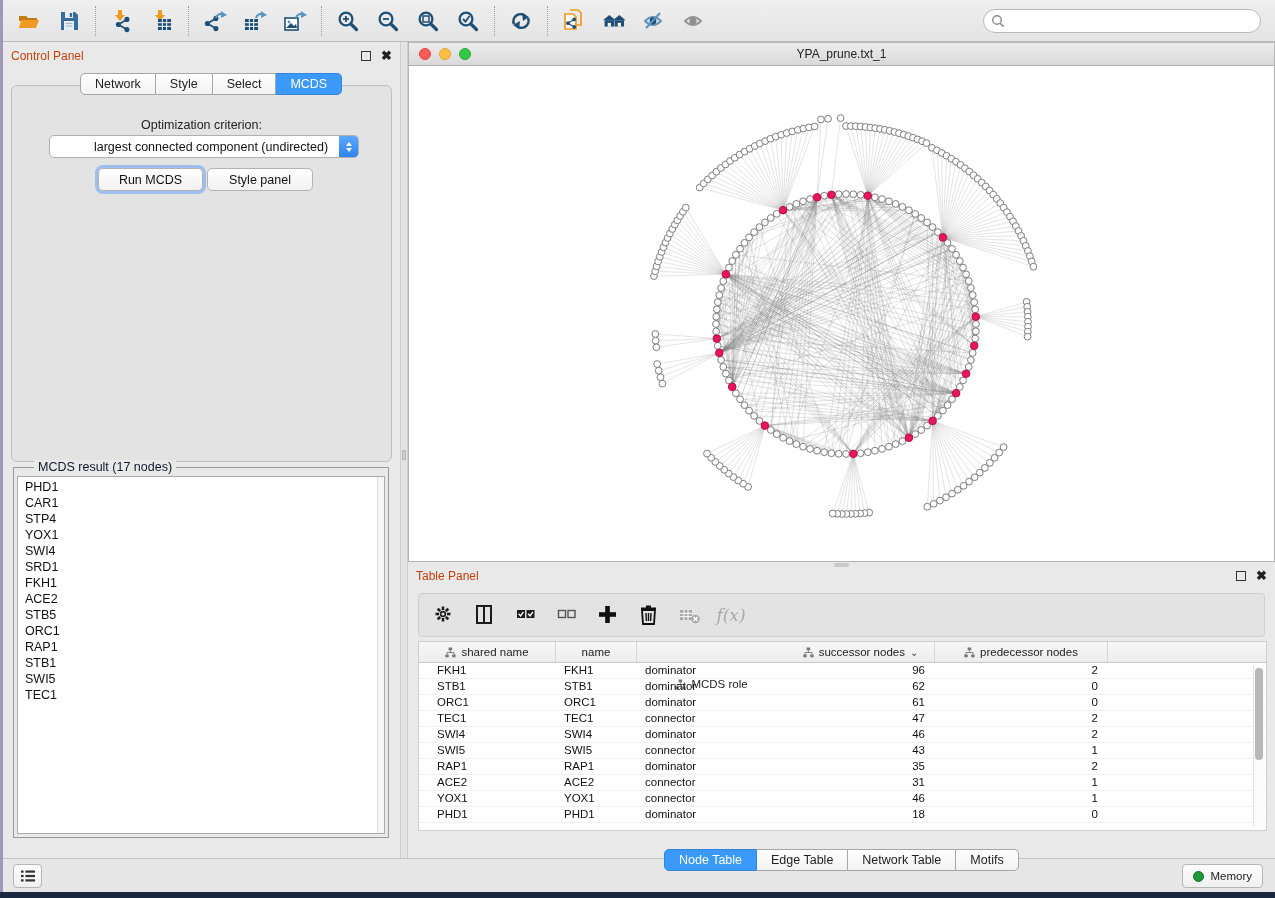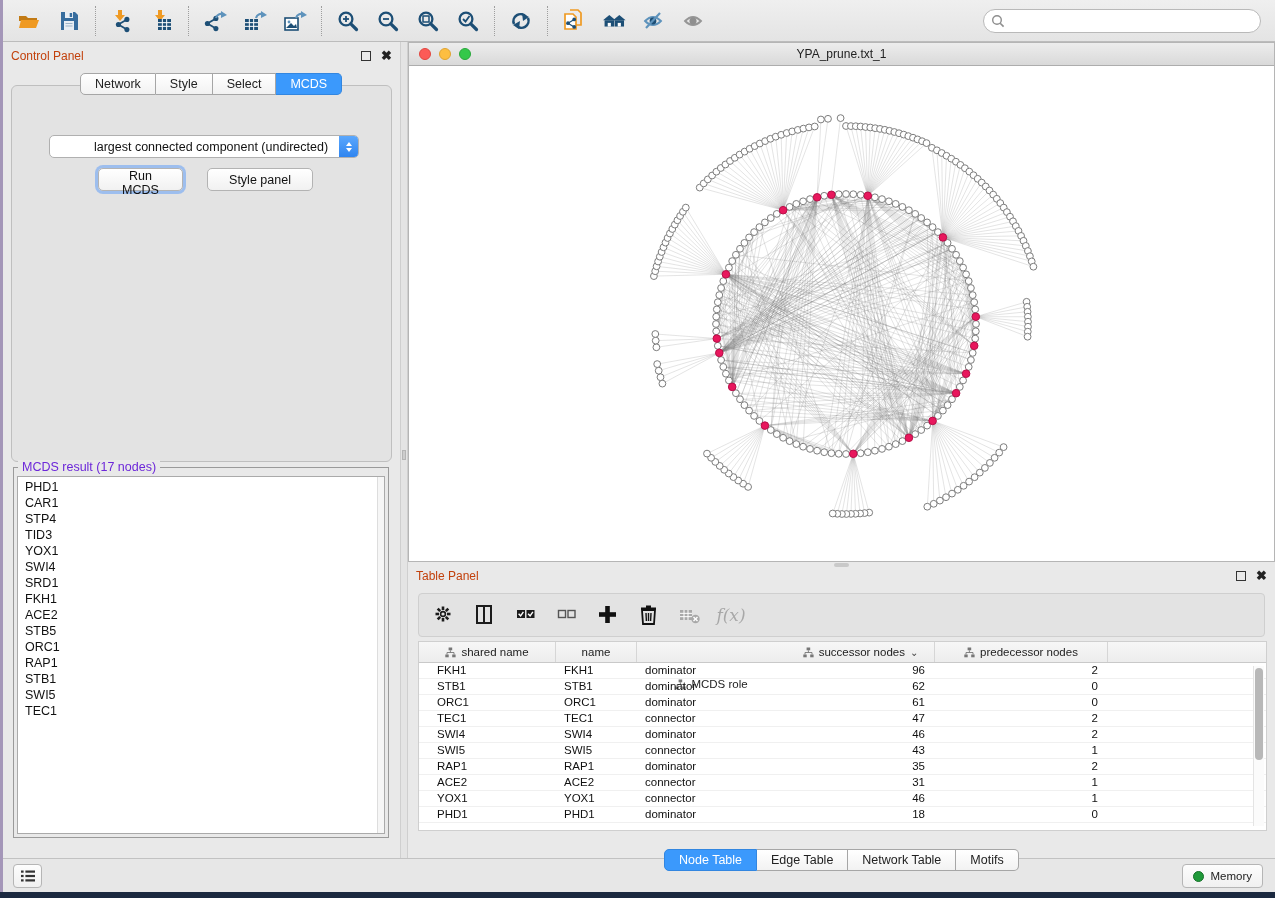--- a/index.html
+++ b/index.html
@@ -32,24 +32,24 @@
   .cp-tabs { left:77px; top:31px; }
   .cp-box { position:absolute; left:8px; top:43px; width:381px; height:377px; background:#e3e3e3; border:1px solid #bfbfbf; border-radius:6px; }
   .opt-label { position:absolute; left:0; top:32px; width:100%; text-align:center; font-size:12.5px; color:#222; }
   .dropdown { position:absolute; left:37px; top:49px; width:310px; height:23px; background:#fff; border:1px solid #b0b0b0; border-radius:5px; display:flex; align-items:center; cursor:pointer; }
   .dropdown-text { flex:1; text-align:center; font-size:12.5px; color:#111; padding-left:33px; }
   .dropdown-stepper { width:19px; height:21px; background:linear-gradient(#5aa7fd,#2f85f0); border-radius:0 4px 4px 0; display:flex; flex-direction:column; align-items:center; justify-content:center; gap:2px; }
   .tri-up { width:0; height:0; border-left:3.5px solid transparent; border-right:3.5px solid transparent; border-bottom:4px solid #fff; }
   .tri-down { width:0; height:0; border-left:3.5px solid transparent; border-right:3.5px solid transparent; border-top:4px solid #fff; }
   .btn { height:23px; background:linear-gradient(#ffffff,#f1f1f1); border:1px solid #b3b3b3; border-radius:5px; font-size:12.5px; color:#111; padding:0 14px; cursor:pointer; font-family:"Liberation Sans",sans-serif; }
   .btn.focused { box-shadow:0 0 0 3px rgba(110,165,245,0.6); }
-  .btn-run { position:absolute; left:86px; top:82px; width:85px; }
+  .btn-run { position:absolute; left:86px; top:82px; width:105px; }
   .btn-closep { position:absolute; left:195px; top:82px; width:106px; }
   .mcds-group { position:absolute; left:10px; top:425px; width:376px; height:371px; border:1px solid #9a9a9a; }
-  .mcds-legend { position:absolute; left:4px; top:-8px; background:#e9e9e9; padding:0 4px; font-size:12.5px; color:#6d28d9; }
+  .mcds-legend { position:absolute; left:20px; top:-8px; background:#e9e9e9; padding:0 4px; font-size:12.5px; color:#0f172a; }
   .mcds-list { position:absolute; left:3px; top:8px; right:3px; bottom:3px; background:#fff; border:1px solid #aaa; overflow:hidden; }
   .mcds-scroll { position:absolute; right:0; top:0; bottom:0; width:7px; background:#f6f6f6; border-left:1px solid #ddd; }
   .mcds-item { font-size:12.5px; color:#111; line-height:16px; padding-left:7px; cursor:default; }
 
   
   .divider { position:absolute; left:397px; top:42px; width:8px; height:816px; background:#e4e4e4; border-left:1px solid #cfcfcf; border-right:1px solid #cfcfcf; cursor:col-resize; }
   .divider-grip { position:absolute; left:1px; top:408px; width:4px; height:10px; background:#cdcdcd; border:1px solid #b5b5b5; }
 
   
   .network-window { position:absolute; left:405px; top:42px; width:867px; height:520px; background:#fff; border:1px solid #b5b5b5; }
@@ -274,38 +274,38 @@
       <span class="win-float"></span>
       <span class="win-close">✖</span>
     </div>
     <div class="seg-tabs cp-tabs" id="cp-tabs">
         <div class="seg">Network</div>
         <div class="seg">Style</div>
         <div class="seg">Select</div>
         <div class="seg active">MCDS</div>
       </div>
     <div class="cp-box">
+      <div class="opt-label">Optimization criterion:</div>
       <div class="dropdown">
         <span class="dropdown-text">largest connected component (undirected)</span>
         <span class="dropdown-stepper">
             <span class="tri-up"></span>
             <span class="tri-down"></span>
           </span>
       </div>
       <button class="btn btn-run focused">Run MCDS</button>
       <button class="btn btn-closep">Style panel</button>
     </div>
     <div class="mcds-group">
       <span class="mcds-legend">MCDS result (17 nodes)</span>
       <div class="mcds-list" id="mcds-list">
         <div class="mcds-scroll"></div>
       <div class="mcds-item" style="margin-top: 2px;">PHD1</div>
           <div class="mcds-item">CAR1</div>
           <div class="mcds-item">STP4</div>
-          <div class="mcds-item">TID3</div>
           <div class="mcds-item">YOX1</div>
           <div class="mcds-item">SWI4</div>
           <div class="mcds-item">SRD1</div>
           <div class="mcds-item">FKH1</div>
           <div class="mcds-item">ACE2</div>
           <div class="mcds-item">STB5</div>
           <div class="mcds-item">ORC1</div>
           <div class="mcds-item">RAP1</div>
           <div class="mcds-item">STB1</div>
           <div class="mcds-item">SWI5</div>

